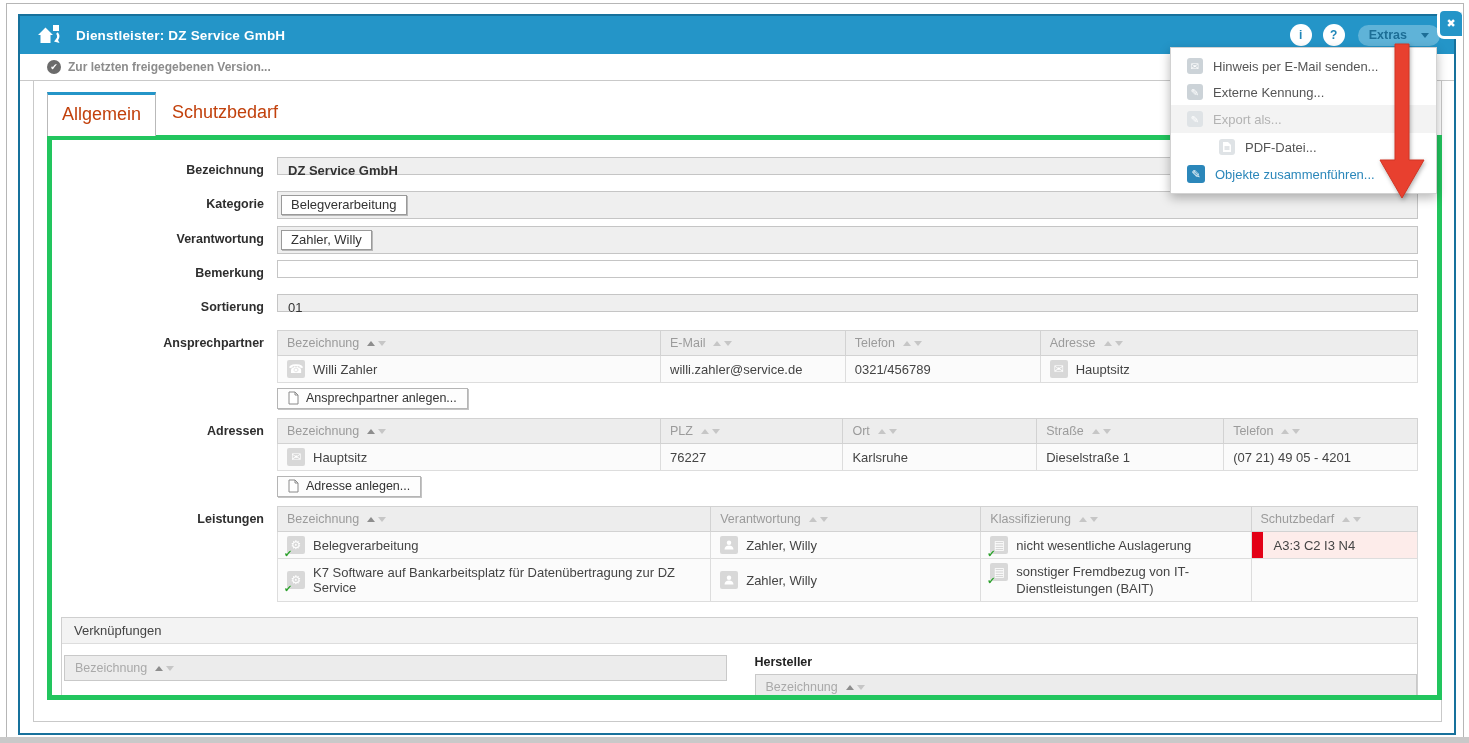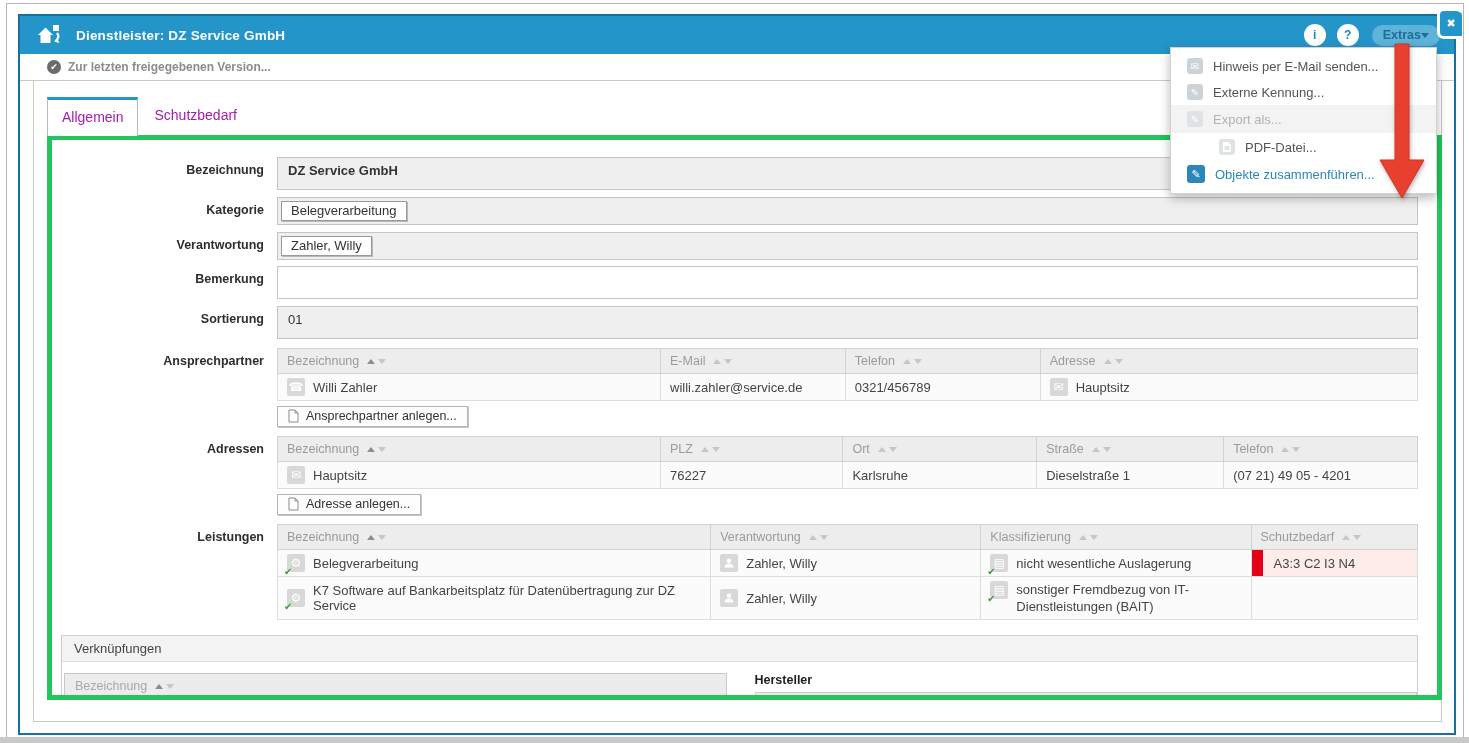--- a/index.html
+++ b/index.html
@@ -16,47 +16,47 @@
   .titlebar { height:38px; background:#2495c8; display:flex; align-items:center;
     padding:0 14px 0 16px; }
   .title-icon { margin-right:12px; flex:none; display:flex; }
   .title-text { color:#fff; font-weight:bold; font-size:13.5px; letter-spacing:.2px; }
   .tb-spacer { flex:1; }
   .round-btn { width:22px; height:22px; border-radius:50%; background:#fff; color:#2086b8;
     font-weight:bold; font-size:12px; display:flex; align-items:center; justify-content:center;
     margin-left:11px; cursor:pointer; }
   .extras-btn { margin-left:13px; height:21px; padding:0 11px; border-radius:11px;
     background:#5fb3d8; color:#1d6e96; font-size:12.5px; font-weight:bold;
-    display:flex; align-items:center; gap:0; cursor:pointer; }
+    display:flex; align-items:center; gap:14px; cursor:pointer; }
   .caret-down { width:0; height:0; border-left:4px solid transparent;
     border-right:4px solid transparent; border-top:5px solid #1d6e96; }
 
   .toolbar { height:27px; border-bottom:1px solid #c9c9c9; display:flex; align-items:center;
     padding-left:27px; gap:7px; }
   .check-circle { width:14px; height:14px; border-radius:50%; background:#6b6b6b; color:#fff;
     font-size:9px; display:flex; align-items:center; justify-content:center; flex:none; }
   .toolbar-link { color:#8c8c8c; font-weight:bold; font-size:12px; }
 
   
   .dialog-panel { position:absolute; left:13px; right:12px; top:65px; bottom:11px;
     border:1px solid #c9c9c9; border-top:none; background:#fff; }
   .tabs-row { padding:15px 0 0 13px; height:54px; display:flex; align-items:flex-end; }
-  .tab { font-size:14px; color:#a21caf; cursor:pointer; }
+  .tab { font-size:18px; color:#c2410c; cursor:pointer; }
   .tab.active { border:1px solid #b9b9b9; border-bottom:none; border-top:3px solid #2495c8;
     background:#fff; padding:9px 14px 11px; position:relative; z-index:2; margin-bottom:-1px; }
   .tab.inactive { padding:9px 14px 12px; margin-left:2px; }
   .tab-panel { margin:0 -1px 0 13px; border:5px solid #22c55e; background:#fff;
     height:565px; padding:17px 19px 0 9px; overflow:hidden; }
 
   
   .form-row { display:flex; margin-bottom:7px; }
   .form-label { width:216px; flex:none; text-align:right; padding-right:13px;
     font-weight:bold; font-size:12.5px; color:#2e2e2e; line-height:27px; }
   .form-field-wrap { flex:1; min-width:0; }
-  .input { border:1px solid #c5c5c5; background:#efefef; height:33px; line-height:25px;
+  .input { border:1px solid #c5c5c5; background:#efefef; height:18px; line-height:25px;
     padding:0 10px; font-size:13px; color:#333; }
   .input.bold { font-weight:bold; }
   .input.white { background:#fff; }
   .chipfield { border:1px solid #c5c5c5; background:#efefef; height:28px; padding:2px 3px;
     display:flex; align-items:center; }
   .chip { background:#fff; border:1px solid #9a9a9a; box-shadow:1px 1px 0 #b9b9b9;
     padding:1px 9px 2px; font-size:13px; color:#333; cursor:pointer; }
 
   table.grid { width:100%; border-collapse:collapse; }
   table.grid th { background:#ededed; color:#9b9b9b; font-weight:normal; font-size:12.5px;

